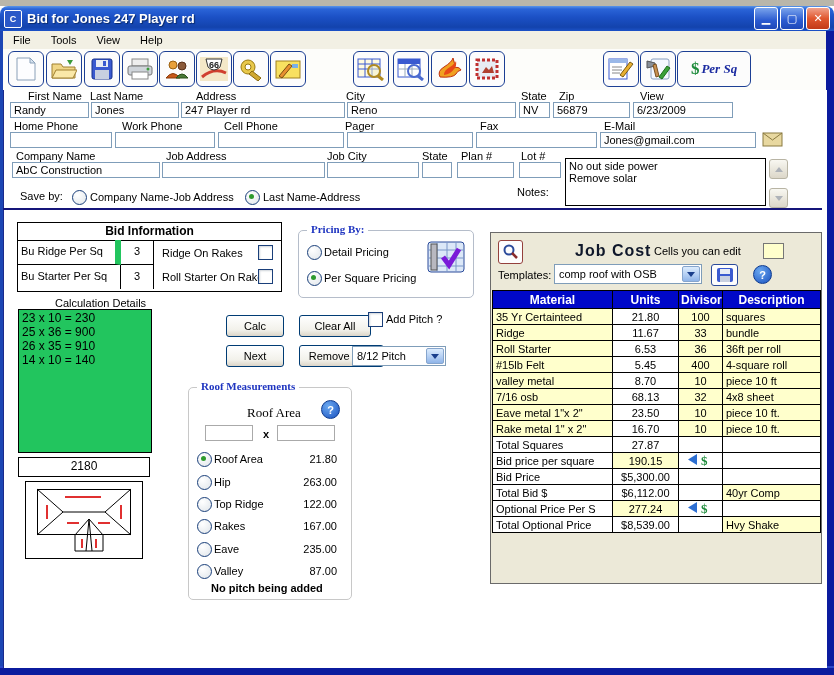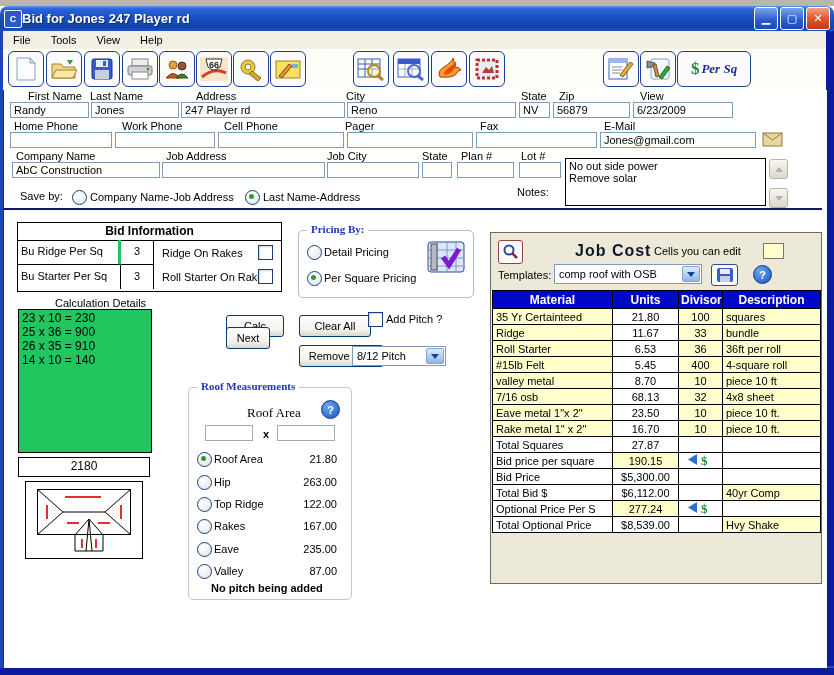--- a/index.html
+++ b/index.html
@@ -4,21 +4,21 @@
 <style>
   html,body{margin:0;padding:0;background:#9aa0a8;}
   #app{position:relative;width:834px;height:675px;overflow:hidden;
        font-family:"Liberation Sans","DejaVu Sans",sans-serif;font-size:11px;color:#000;background:#fff;}
   .abs{position:absolute;}
   
   .desktop-strip{position:absolute;left:0;top:0;width:834px;height:6px;background:#b9b6aa;}
   .titlebar{position:absolute;left:0;top:6px;width:834px;height:25px;border-radius:8px 8px 0 0;
             background:linear-gradient(180deg,#5a96e8 0%,#2a64d8 12%,#1b50c5 45%,#1343ad 85%,#1c52c8 100%);
             display:flex;align-items:center;padding:0 4px;box-sizing:border-box;}
-  .title-text{color:#fff;font-weight:bold;font-size:13px;text-shadow:1px 1px 1px #0a2a6a;}
+  .title-text{color:#fff;font-weight:bold;font-size:13px;margin-left:5px;text-shadow:1px 1px 1px #0a2a6a;}
   .app-icon{width:16px;height:16px;background:#2a58c8;border:1px solid #fff;border-radius:2px;
             color:#fff;font-size:9px;font-weight:bold;display:flex;align-items:center;justify-content:center;}
   .cap-btns{margin-left:auto;display:flex;gap:2px;}
   .cap{width:22px;height:21px;border:1px solid #fff;border-radius:3px;display:flex;align-items:center;justify-content:center;
        color:#fff;font-weight:bold;font-size:11px;}
   .cap.minb,.cap.maxb{background:linear-gradient(180deg,#7aa4ec,#2a5ad0 60%,#1e48b8);}
   .cap.closeb{background:linear-gradient(180deg,#f0a28c,#e0572f 50%,#c23a18);}
   .win-border-l{position:absolute;left:0;top:31px;width:3px;height:644px;background:#1c46b4;}
   .win-border-r{position:absolute;right:0;top:31px;width:8px;height:644px;background:#0b1b9e;}
   .win-border-b{position:absolute;left:0;bottom:0;width:834px;height:7px;background:#0b1b9e;border-top:2px solid #2a46c8;}
@@ -279,21 +279,21 @@
   <span class="lbl" style="left:20px;top:190px;">Save by:</span>
   <span class="radio" style="left:72px;top:190px;"></span>
   <span class="lbl" style="left:90px;top:191px;">Company Name-Job Address</span>
   <span class="radio sel" style="left:245px;top:190px;"></span>
   <span class="lbl" style="left:263px;top:191px;">Last Name-Address</span>
 
   <div class="sep-line"></div>
 
   <div class="bidinfo">
     <div class="bi-header">Bid Information</div>
-    <div class="bi-cell" style="left:0;top:17px;width:103px;height:25px;border-right:3px solid #22c55e;border-bottom:1px solid #000;">Bu Ridge Per Sq</div>
+    <div class="bi-cell" style="left:0;top:17px;width:103px;height:25px;border-right:6px solid #22c55e;border-bottom:1px solid #000;">Bu Ridge Per Sq</div>
     <div class="bi-cell" style="left:103px;top:17px;width:33px;height:25px;border-right:1px solid #000;border-bottom:1px solid #000;text-align:center;">3</div>
     <div class="bi-cell" style="left:0;top:42px;width:103px;height:24px;border-right:1px solid #000;">Bu Starter Per Sq</div>
     <div class="bi-cell" style="left:103px;top:42px;width:33px;height:24px;border-right:1px solid #000;text-align:center;">3</div>
     <span class="lbl" style="left:144px;top:24px;">Ridge On Rakes</span>
     <span class="checkbox" style="left:240px;top:22px;"></span>
     <span class="lbl" style="left:144px;top:48px;">Roll Starter On Rakes</span>
     <span class="checkbox" style="left:240px;top:46px;"></span>
   </div>
 
   <div class="groupbox" style="left:298px;top:230px;width:174px;height:66px;">
@@ -307,21 +307,21 @@
           <rect x="1" y="1" width="36" height="30" rx="3" fill="#dce8f8" stroke="#2a4a9a"></rect>
           <path d="M1 9 h36 M1 17 h36 M1 25 h36 M10 1 v30 M20 1 v30 M29 1 v30" stroke="#7a96c8"></path>
           <rect x="4" y="3" width="6" height="26" fill="#b8b8c0" stroke="#555"></rect>
           <path d="M16 16 l6 8 10 -16" stroke="#7a1ad8" stroke-width="5" fill="none"></path>
         </svg>
     </span>
   </div>
 
   <button class="xpbtn" style="left:190px;top:315px;width:58px;height:22px;">Calc</button>
   <button class="xpbtn" style="left:263px;top:315px;width:72px;height:22px;">Clear All</button>
-  <button class="xpbtn" style="left:190px;top:327px;width:44px;height:22px;">Next</button>
+  <button class="xpbtn" style="left:190px;top:345px;width:58px;height:22px;">Next</button>
   <button class="xpbtn" style="left:263px;top:345px;width:85px;height:22px;">Remove Item</button>
   <span class="checkbox" style="left:368px;top:312px;"></span>
   <span class="lbl" style="left:386px;top:313px;">Add Pitch ?</span>
   <div class="dd" style="left:352px;top:346px;width:94px;height:20px;">
     <span class="dd-text">8/12 Pitch</span>
     <span class="dd-arrow"></span>
   </div>
 
   <span class="lbl" style="left:55px;top:297px;">Calculation Details</span>
   <div class="listbox" style="left:18px;top:309px;width:134px;height:144px;">

